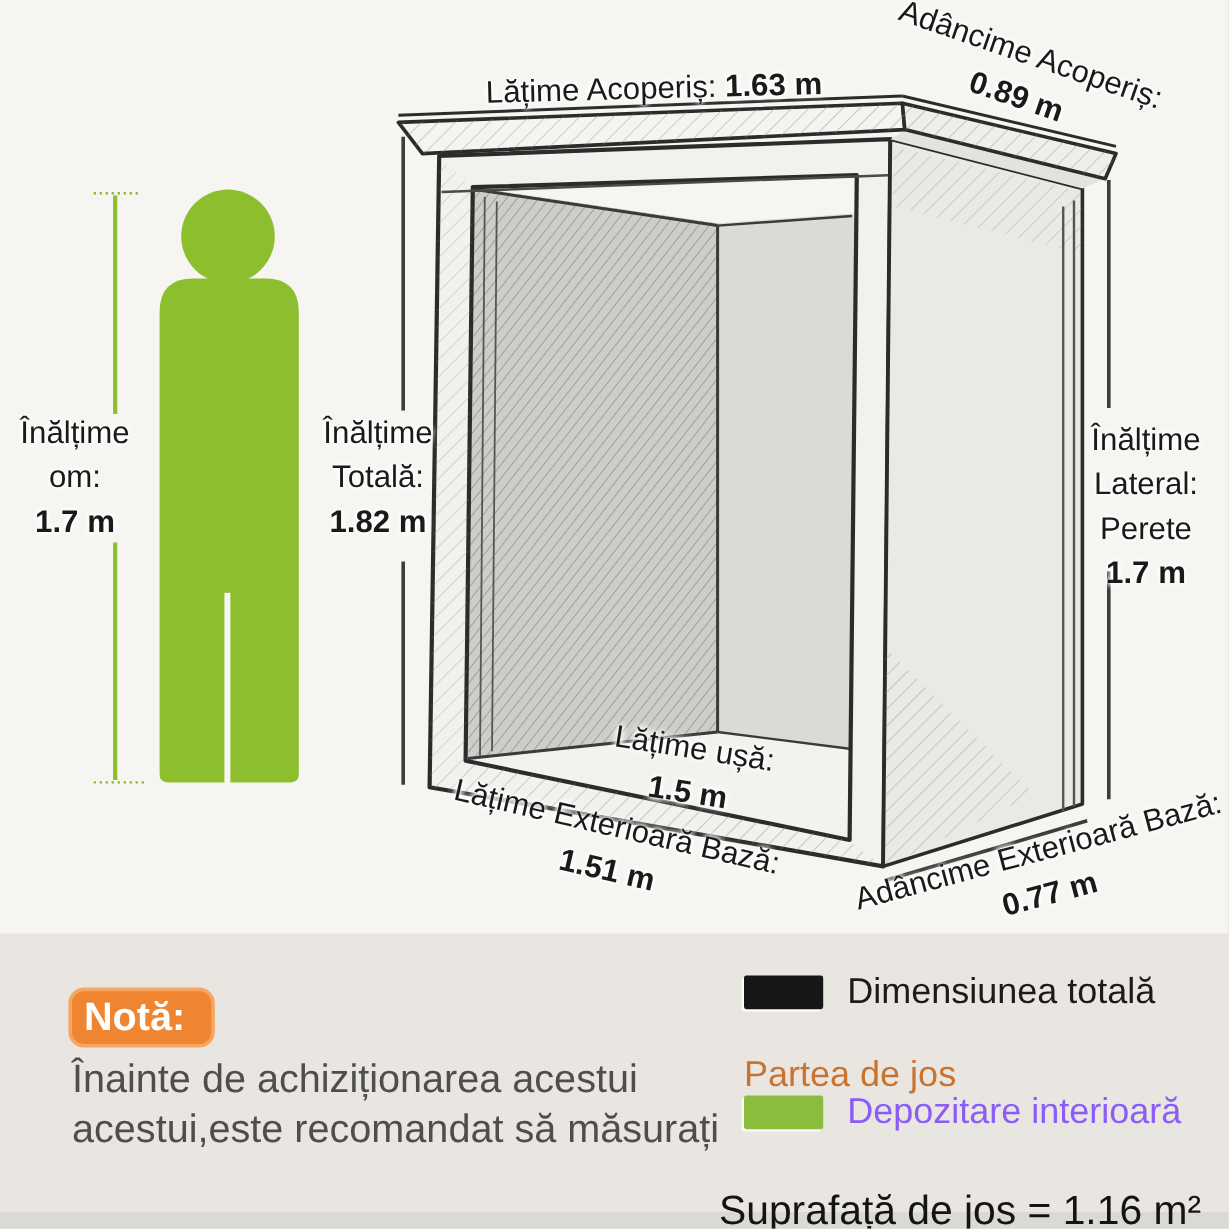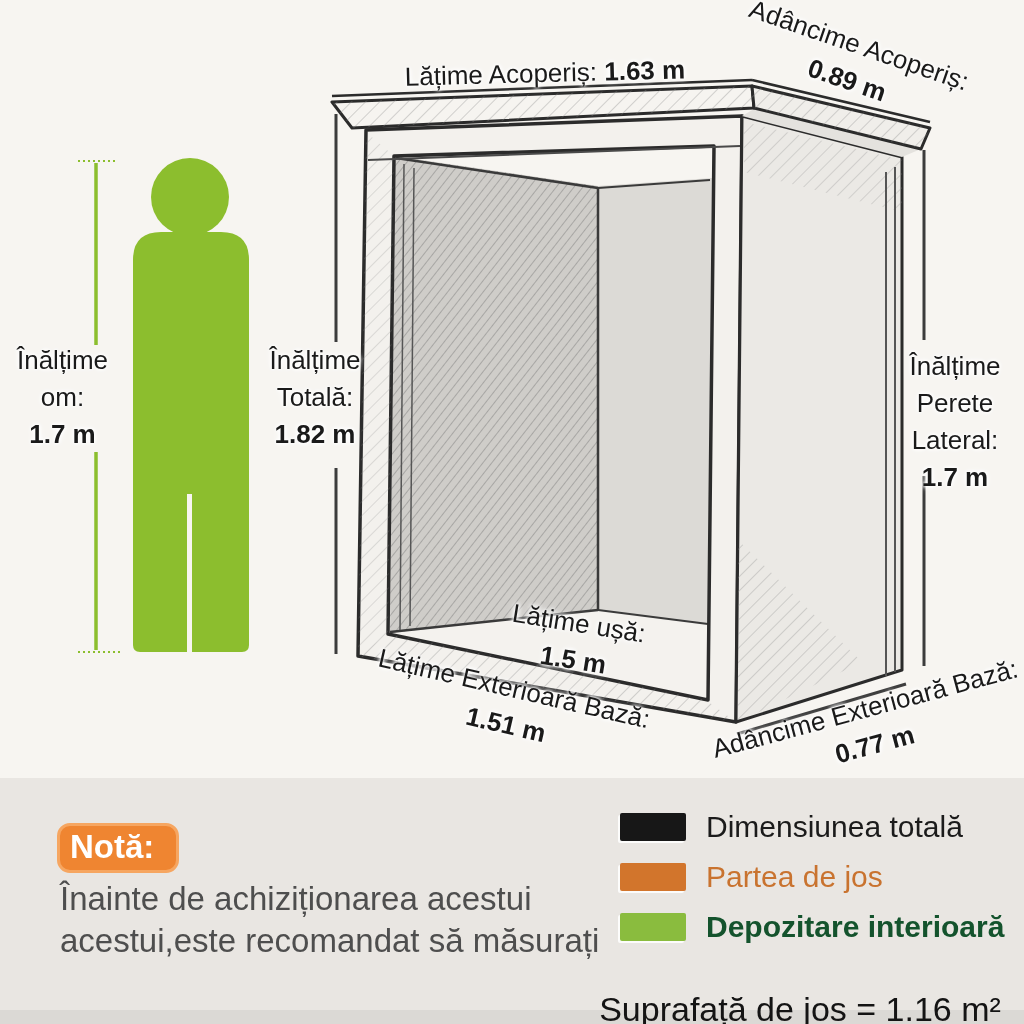--- a/index.html
+++ b/index.html
@@ -129,22 +129,22 @@
   </div>
 
   <div class="dim" style="left:255px;top:342px;width:120px;">
     <div>Înălțime</div>
     <div>Totală:</div>
     <div><b>1.82 m</b></div>
   </div>
 
   <div class="dim" style="left:895px;top:348px;width:120px;">
     <div>Înălțime</div>
+    <div>Lateral:</div>
     <div>Perete</div>
-    <div>Lateral:</div>
     <div><b>1.7 m</b></div>
   </div>
 
   <div class="dim" style="left:461px;top:605px;width:230px;transform:rotate(9deg);">
     <div><span>Lățime ușă:</span></div>
     <div><b>1.5 m</b></div>
   </div>
 
   <div class="dim" style="left:330px;top:670px;width:360px;transform:rotate(13deg);">
     <div><span>Lățime Exterioară Bază:</span></div>
@@ -164,25 +164,25 @@
   <div class="note-text">
     <div>Înainte de achiziționarea acestui</div>
     <div>acestui,este recomandat să măsurați</div>
   </div>
 
   <div class="legend-row" style="left:620px;top:810px;">
     <div class="swatch" style="background-color: rgb(23, 23, 23);"></div>
     <div class="legend-label" style="color: rgb(27, 27, 27);">Dimensiunea totală</div>
   </div>
 
-  <div class="legend-row" style="left:620px;top:860px;">
+  <div class="legend-row" style="left:620px;top:860px;flex-direction:column;">
     <div class="swatch" style="background-color: rgb(210, 117, 44);"></div>
     <div class="legend-label" style="color: rgb(201, 115, 47);">Partea de jos</div>
   </div>
 
   <div class="legend-row" style="left:620px;top:910px;">
     <div class="swatch" style="background-color: rgb(138, 188, 62);"></div>
-    <div class="legend-label" style="color: #14532d; font-weight: bold;">Depozitare interioară</div>
+    <div class="legend-label" style="color: #8b5cf6;">Depozitare interioară</div>
   </div>
 
   <div class="legend-footer">Suprafață de jos = 1.16 m²</div>
 
 </div>
 
 </body></html>

